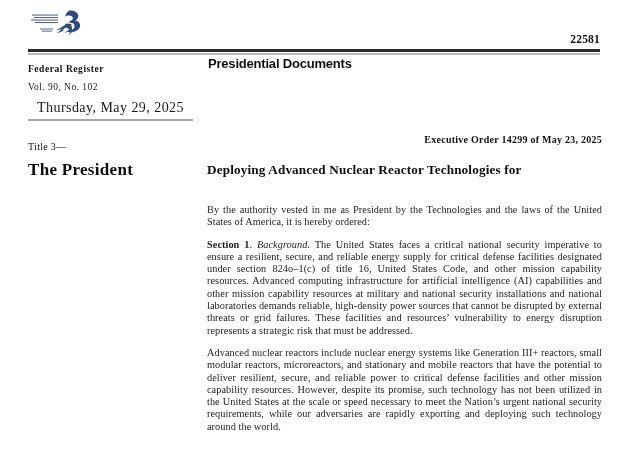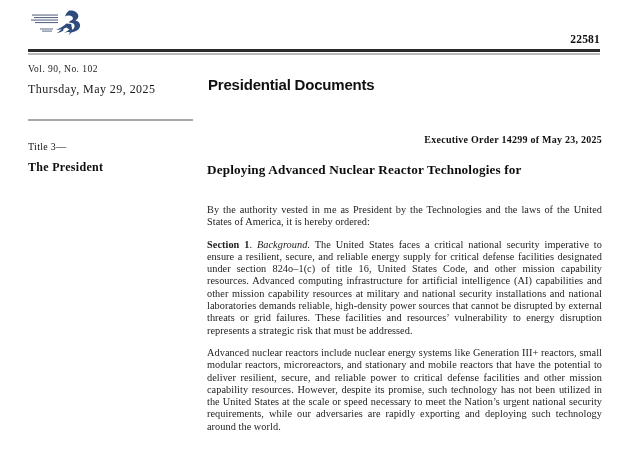--- a/index.html
+++ b/index.html
@@ -81,34 +81,35 @@
     white-space: nowrap;
   }
   .fr-vol {
     font-size: 9.5px;
     letter-spacing: 0.45px;
     color: #1a1a1a;
     margin-bottom: 8px;
     white-space: nowrap;
   }
   .fr-date {
-    font-size: 12px;
+    font-size: 14px;
     letter-spacing: 0.45px;
     color: #1a1a1a;
     white-space: nowrap;
+    text-align: center;
   }
 
   
   .banner-title {
     position: absolute;
     left: 208px;
-    top: 76px;
+    top: 56px;
     font-family: "Liberation Sans", "DejaVu Sans", sans-serif;
     font-weight: bold;
-    font-size: 15px;
+    font-size: 13px;
     letter-spacing: -0.2px;
     color: #101010;
     white-space: nowrap;
   }
 
   
   .rule-left {
     position: absolute;
     left: 28px;
     top: 119px;
@@ -126,21 +127,21 @@
     font-size: 10px;
     letter-spacing: 0.3px;
     color: #111;
     white-space: nowrap;
   }
   .the-president {
     position: absolute;
     left: 28px;
     top: 160px;
     font-weight: bold;
-    font-size: 12px;
+    font-size: 17px;
     letter-spacing: 0.3px;
     color: #0d0d0d;
     white-space: nowrap;
   }
 
   
   .doc-col {
     position: absolute;
     left: 207px;
     top: 134px;
@@ -218,20 +219,21 @@
 
   <div class="folio">22581</div>
 
   <div class="rule-top">
     <div class="thick"></div>
     <div class="gap"></div>
     <div class="thin"></div>
   </div>
 
   <div class="fr-block">
+    <div class="fr-title">Federal Register</div>
     <div class="fr-vol">Vol. 90, No. 102</div>
     <div class="fr-date">Thursday, May 29, 2025</div>
   </div>
 
   <div class="banner-title">Presidential Documents</div>
 
   <div class="rule-left"></div>
 
   <div class="title3">Title 3—</div>
   <div class="the-president">The President</div>

